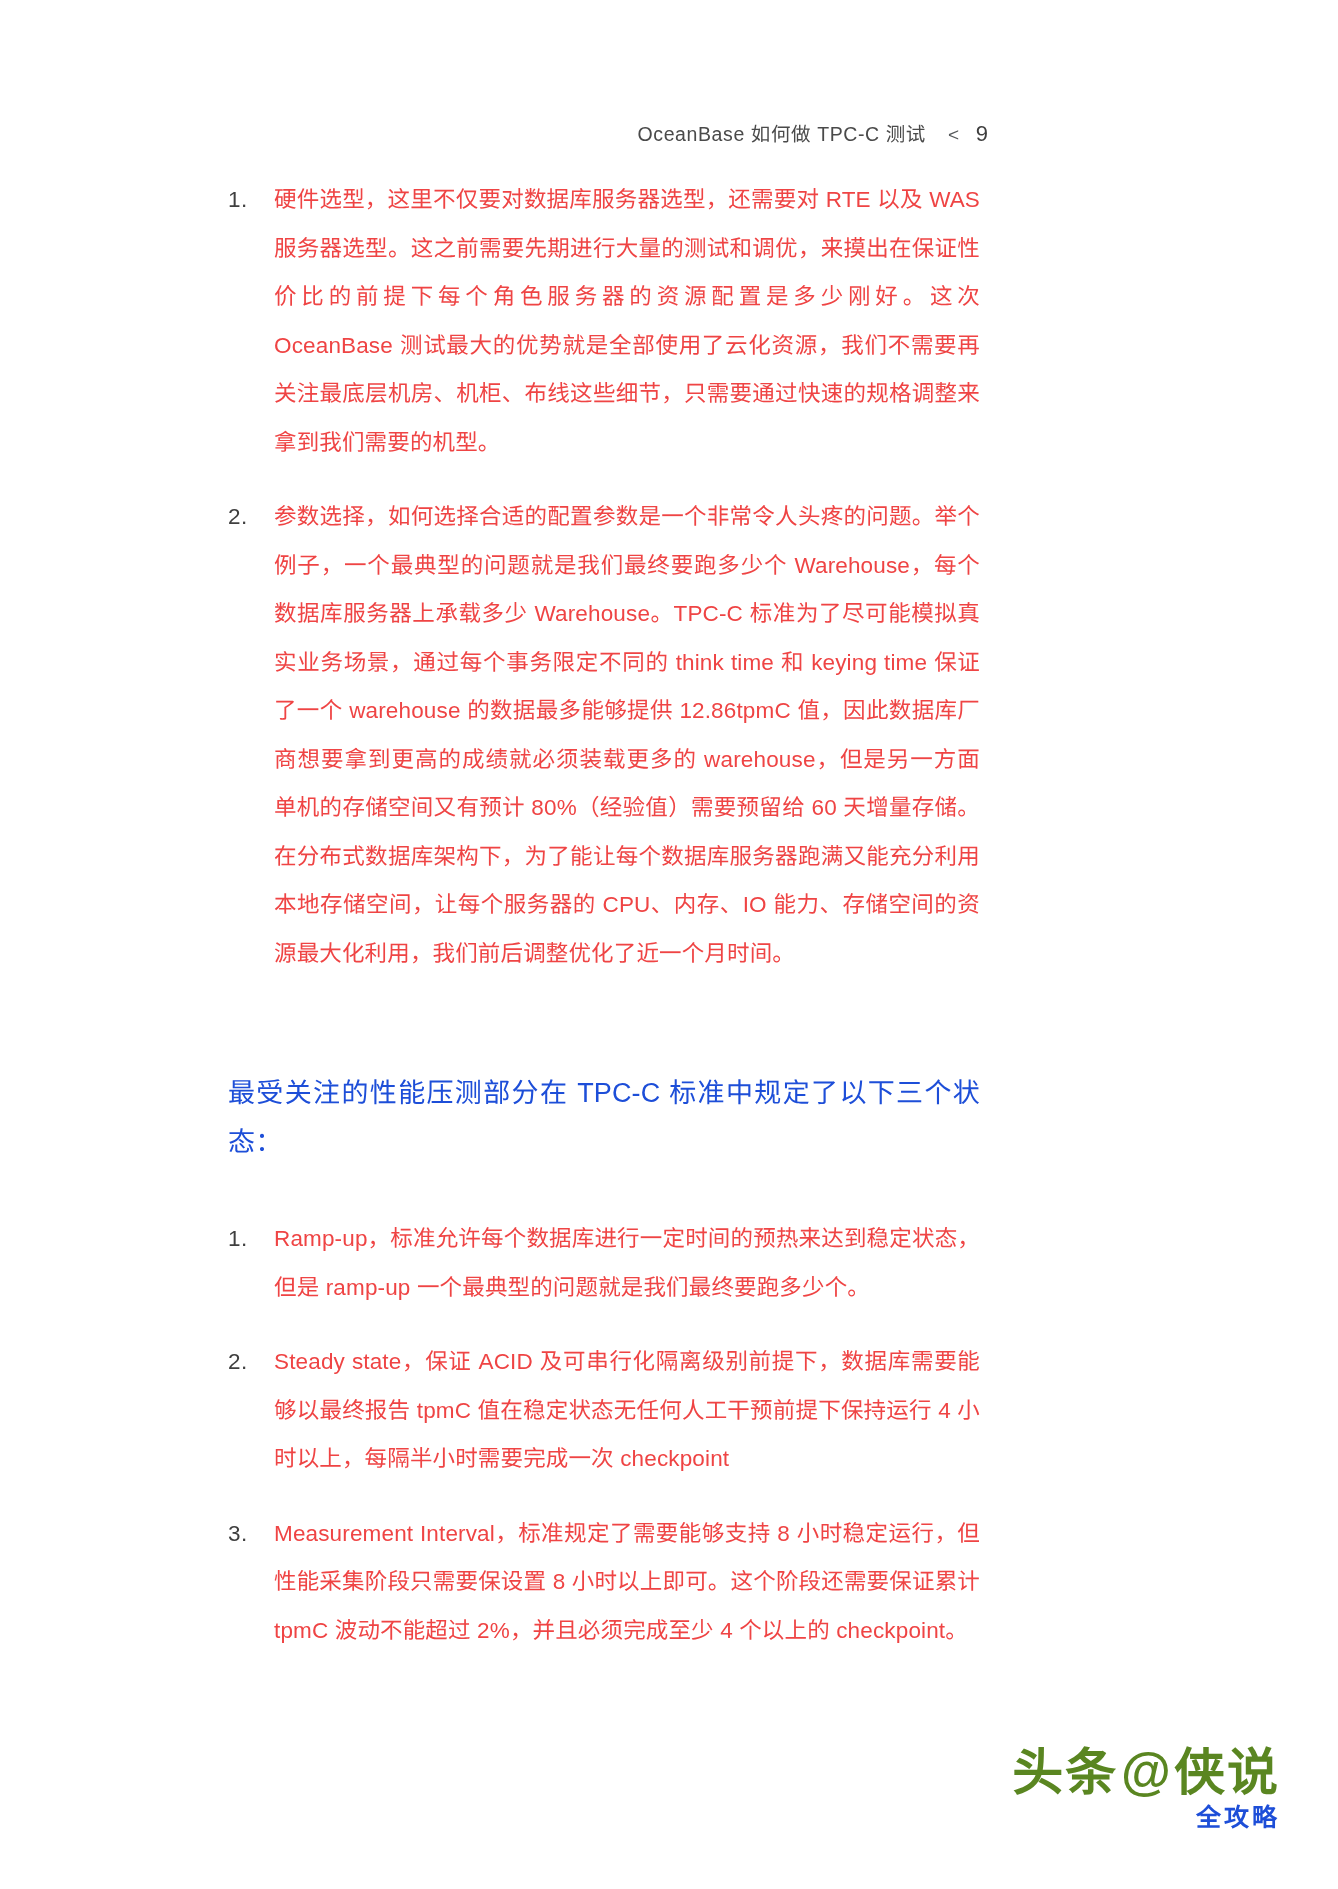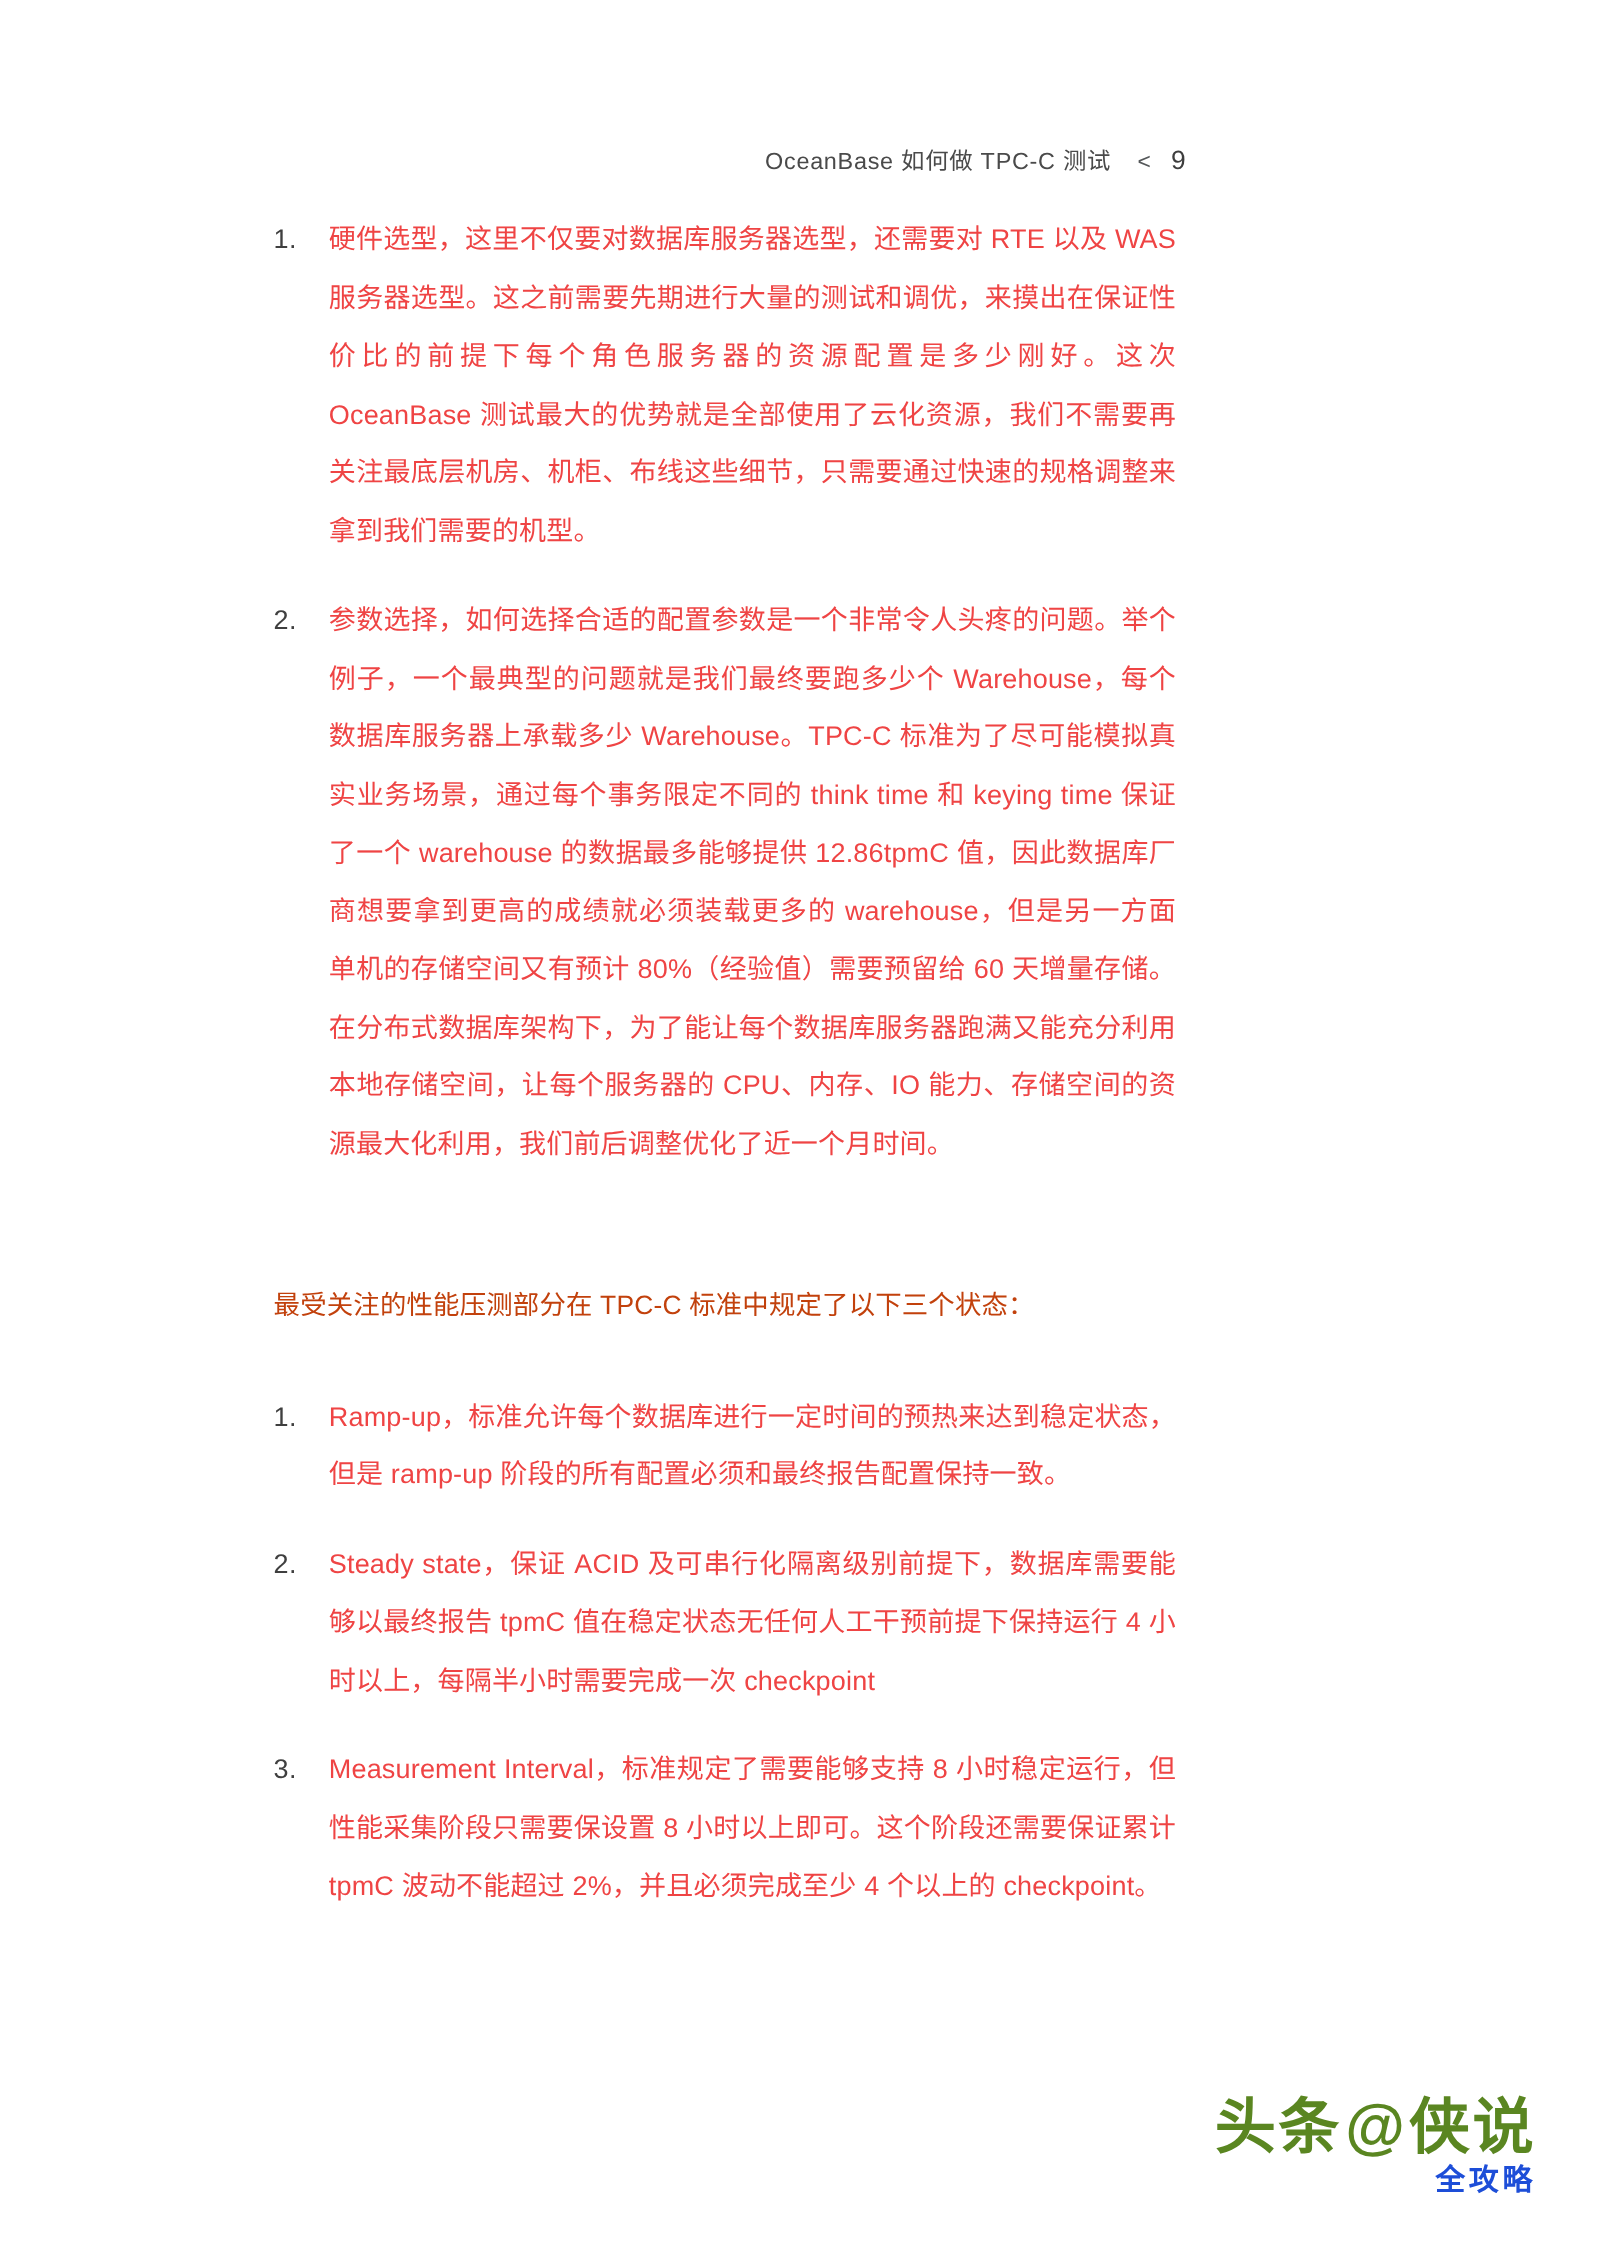--- a/index.html
+++ b/index.html
@@ -82,23 +82,23 @@
     line-height: 48.5px;
     color: #ef4444;
     text-align: justify;
     text-justify: inter-ideograph;
     letter-spacing: 0.15px;
     word-break: break-word;
   }
 
   
   .plain {
-    font-size: 22px;
+    font-size: 27px;
     line-height: 48.5px;
-    color: #c2410c;
+    color: #1d4ed8;
     text-align: justify;
     letter-spacing: 0.15px;
   }
 
   
   .section-heading {
     font-size: 25.5px;
     line-height: 40px;
     font-weight: 700;
     color: #3fa8cd;
@@ -171,21 +171,21 @@
 
     <div class="gap-after-heading"></div>
 
     <p class="plain">最受关注的性能压测部分在 TPC-C 标准中规定了以下三个状态：</p>
 
     <div class="gap-after-intro"></div>
 
     <ol class="olist">
       <li>
         <span class="marker">1.</span>
-        <div class="ptext">Ramp-up，标准允许每个数据库进行一定时间的预热来达到稳定状态，但是 ramp-up 阶段的所有配置必须和最终报告配置保持一致。</div>
+        <div class="ptext">Ramp-up，标准允许每个数据库进行一定时间的预热来达到稳定状态，但是 ramp-up 一个最典型的问题就是我们最终要跑多少个。</div>
       </li>
       <li>
         <span class="marker">2.</span>
         <div class="ptext">Steady state，保证 ACID 及可串行化隔离级别前提下，数据库需要能够以最终报告 tpmC 值在稳定状态无任何人工干预前提下保持运行 4 小时以上，每隔半小时需要完成一次 checkpoint</div>
       </li>
       <li>
         <span class="marker">3.</span>
         <div class="ptext">Measurement Interval，标准规定了需要能够支持 8 小时稳定运行，但性能采集阶段只需要保设置 8 小时以上即可。这个阶段还需要保证累计 tpmC 波动不能超过 2%，并且必须完成至少 4 个以上的 checkpoint。</div>
       </li>
     </ol>

